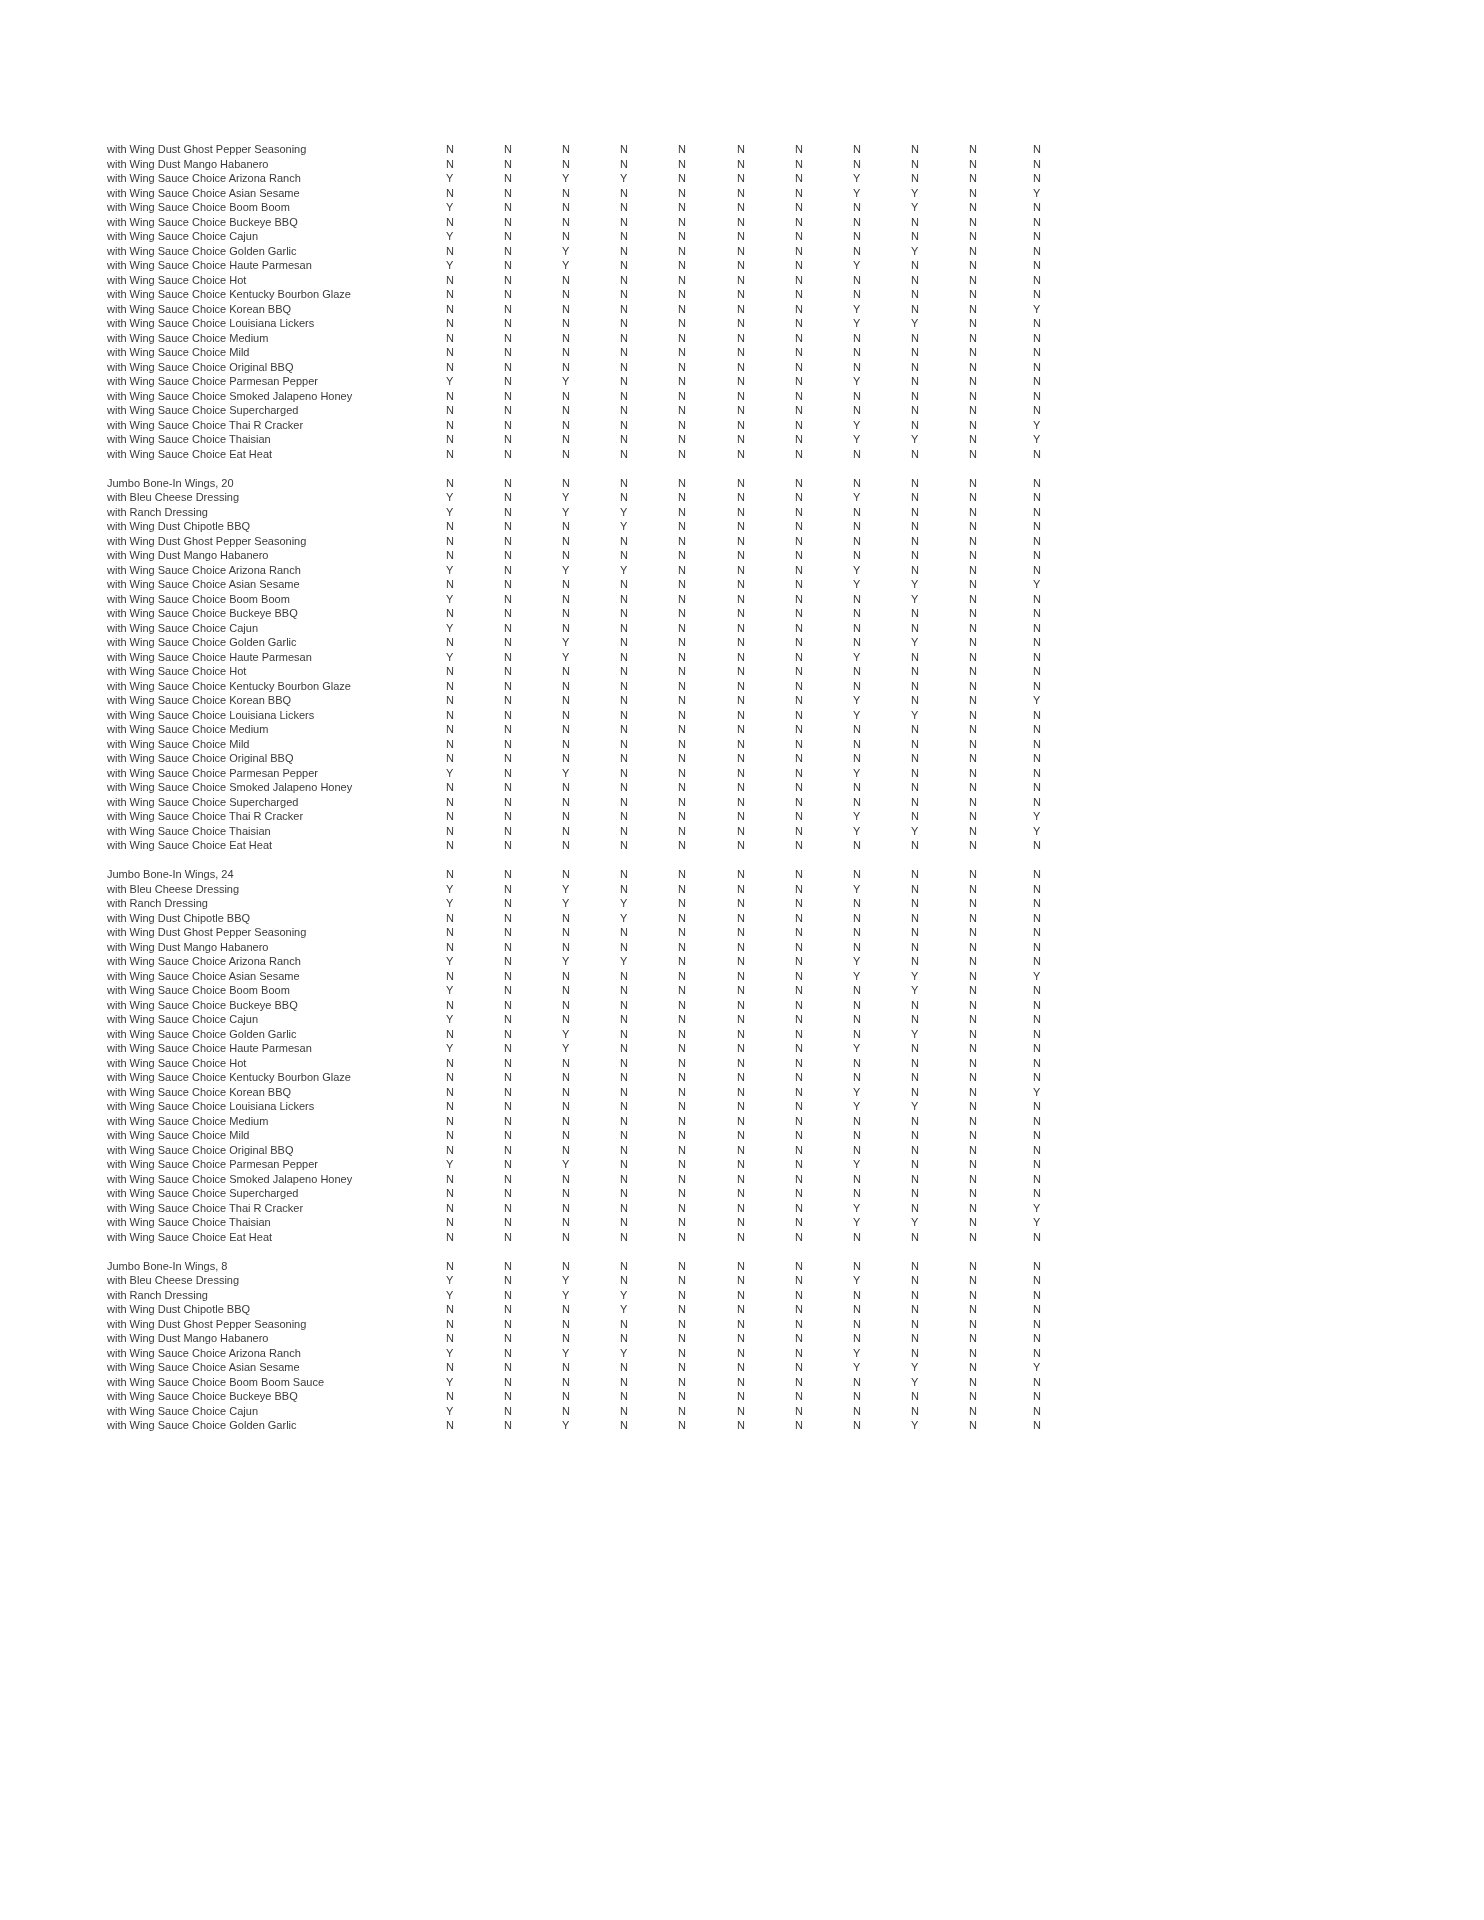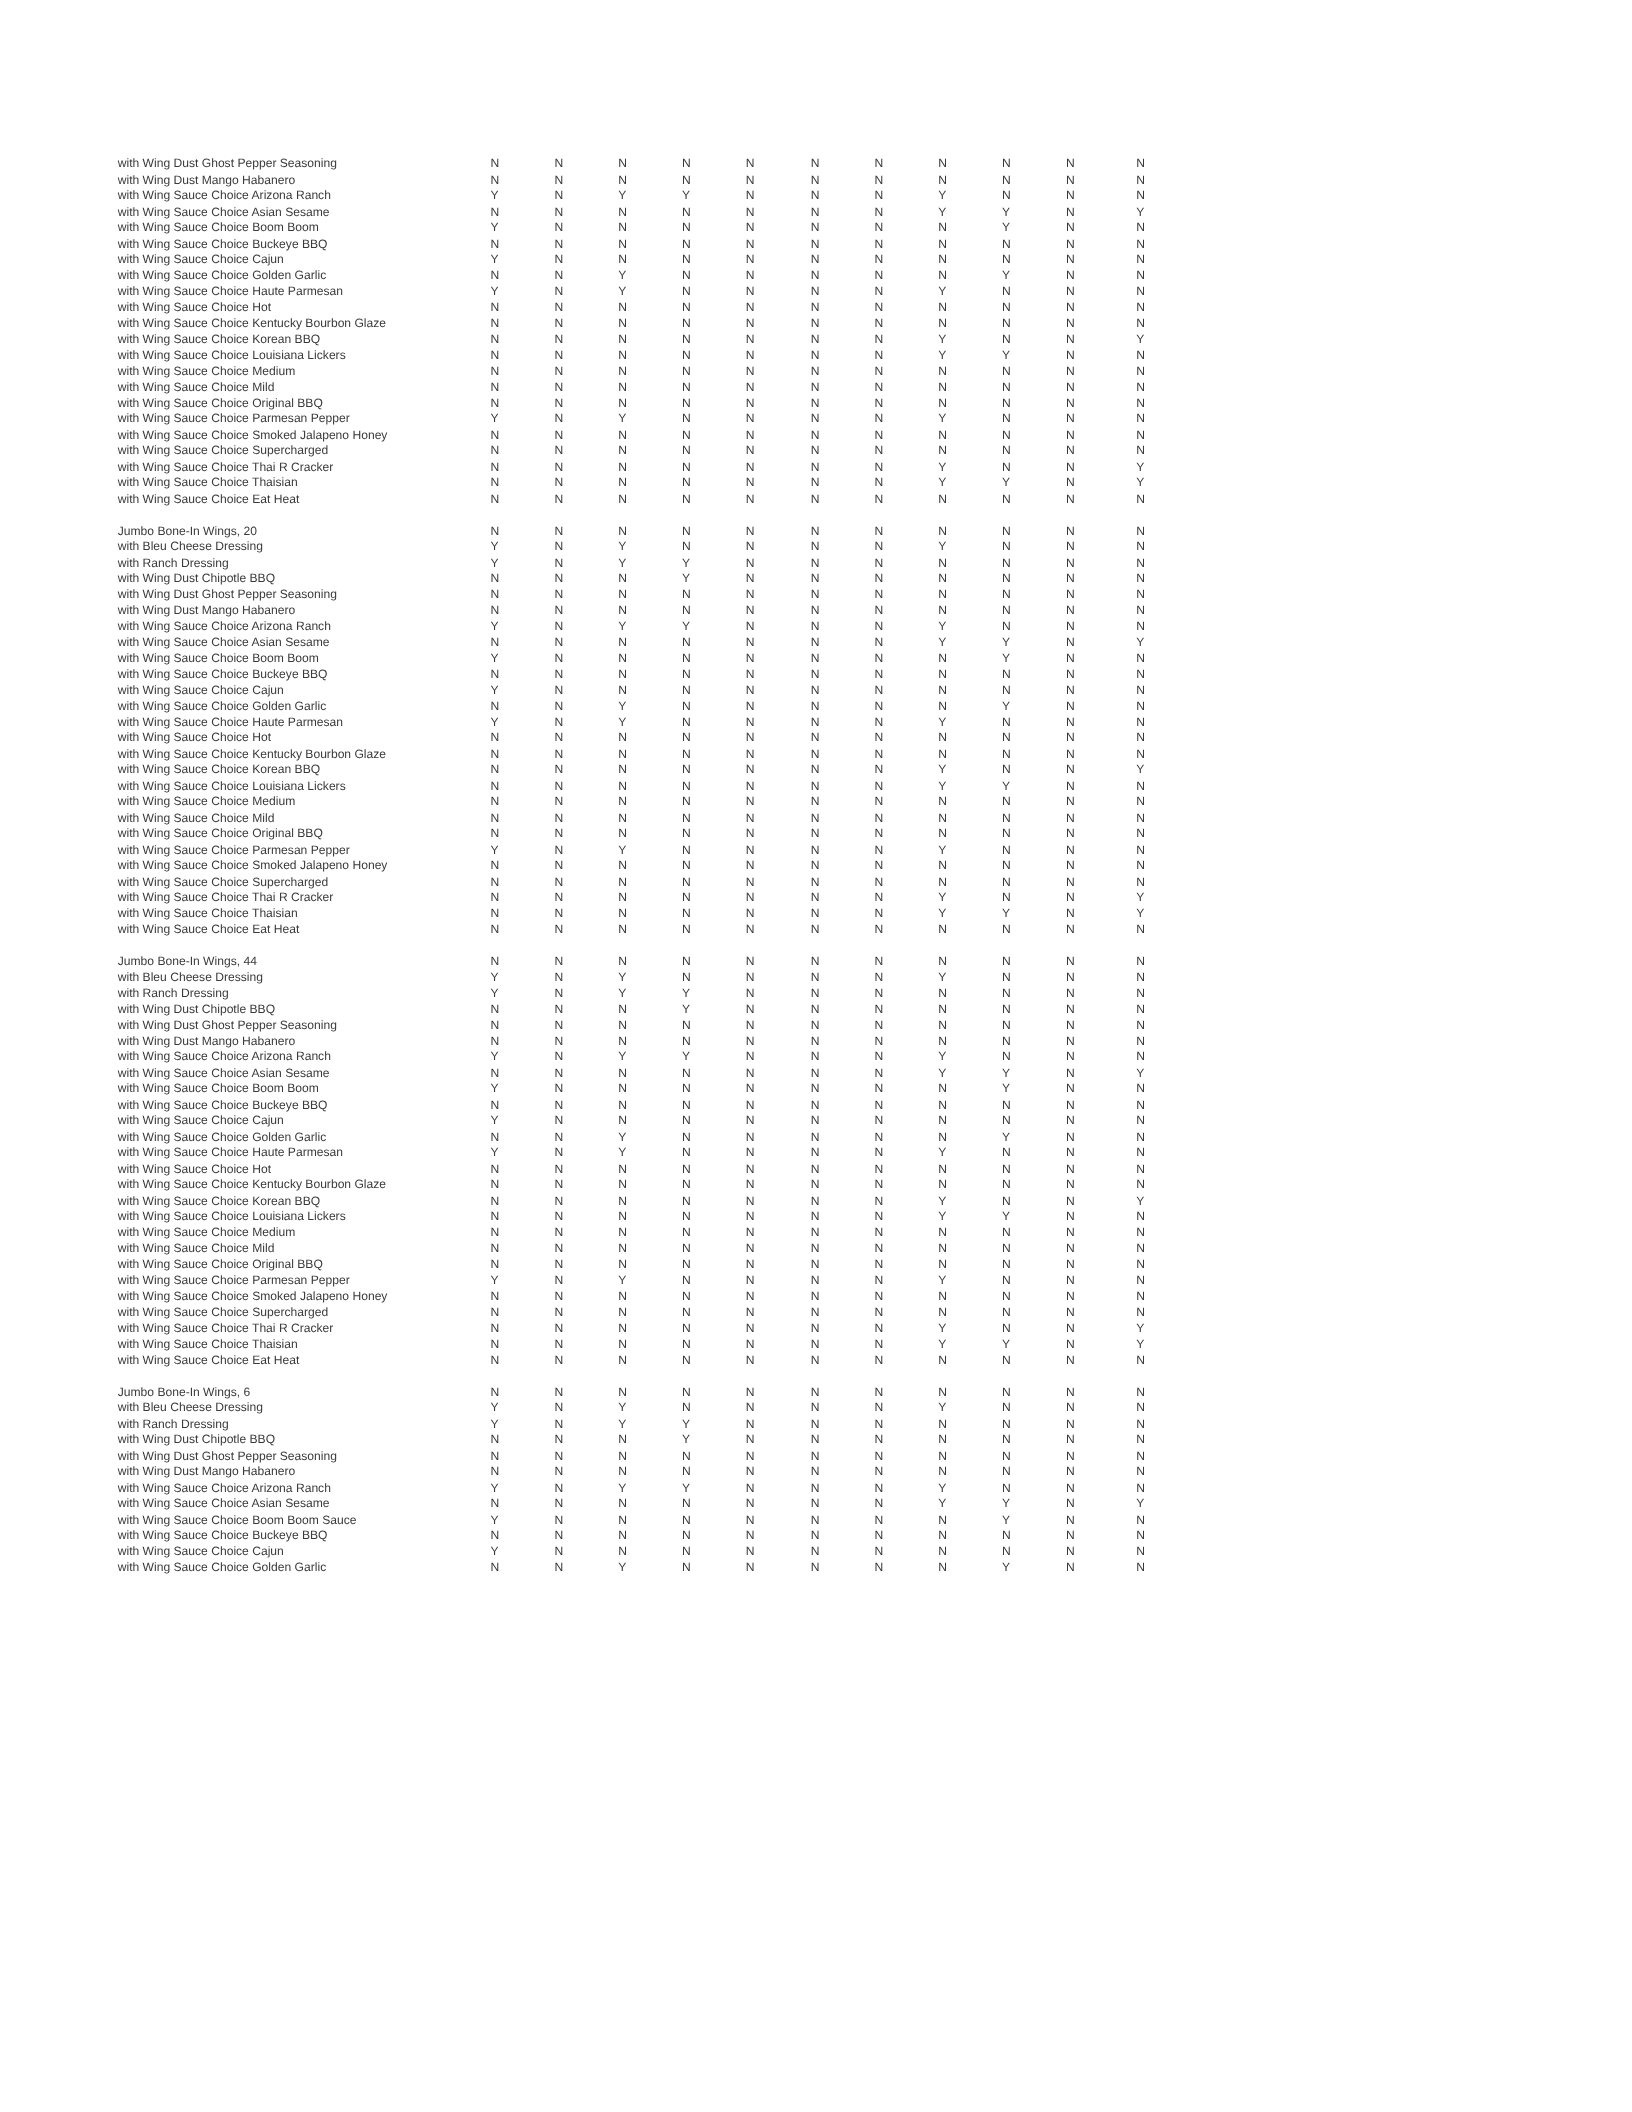--- a/index.html
+++ b/index.html
@@ -694,21 +694,21 @@
         <span class="val" style="left: 737px;">N</span>
         <span class="val" style="left: 795px;">N</span>
         <span class="val" style="left: 853px;">N</span>
         <span class="val" style="left: 911px;">N</span>
         <span class="val" style="left: 969px;">N</span>
         <span class="val" style="left: 1033px;">N</span>
       </div>
     </div>
     <div class="section">
       <div class="row">
-        <span class="label">Jumbo Bone-In Wings, 44</span>
+        <span class="label">Jumbo Bone-In Wings, 24</span>
         <span class="val" style="left: 446px;">N</span>
         <span class="val" style="left: 504px;">N</span>
         <span class="val" style="left: 562px;">N</span>
         <span class="val" style="left: 620px;">N</span>
         <span class="val" style="left: 678px;">N</span>
         <span class="val" style="left: 737px;">N</span>
         <span class="val" style="left: 795px;">N</span>
         <span class="val" style="left: 853px;">N</span>
         <span class="val" style="left: 911px;">N</span>
         <span class="val" style="left: 969px;">N</span>
@@ -1060,21 +1060,21 @@
         <span class="val" style="left: 737px;">N</span>
         <span class="val" style="left: 795px;">N</span>
         <span class="val" style="left: 853px;">N</span>
         <span class="val" style="left: 911px;">N</span>
         <span class="val" style="left: 969px;">N</span>
         <span class="val" style="left: 1033px;">N</span>
       </div>
     </div>
     <div class="section">
       <div class="row">
-        <span class="label">Jumbo Bone-In Wings, 6</span>
+        <span class="label">Jumbo Bone-In Wings, 8</span>
         <span class="val" style="left: 446px;">N</span>
         <span class="val" style="left: 504px;">N</span>
         <span class="val" style="left: 562px;">N</span>
         <span class="val" style="left: 620px;">N</span>
         <span class="val" style="left: 678px;">N</span>
         <span class="val" style="left: 737px;">N</span>
         <span class="val" style="left: 795px;">N</span>
         <span class="val" style="left: 853px;">N</span>
         <span class="val" style="left: 911px;">N</span>
         <span class="val" style="left: 969px;">N</span>

